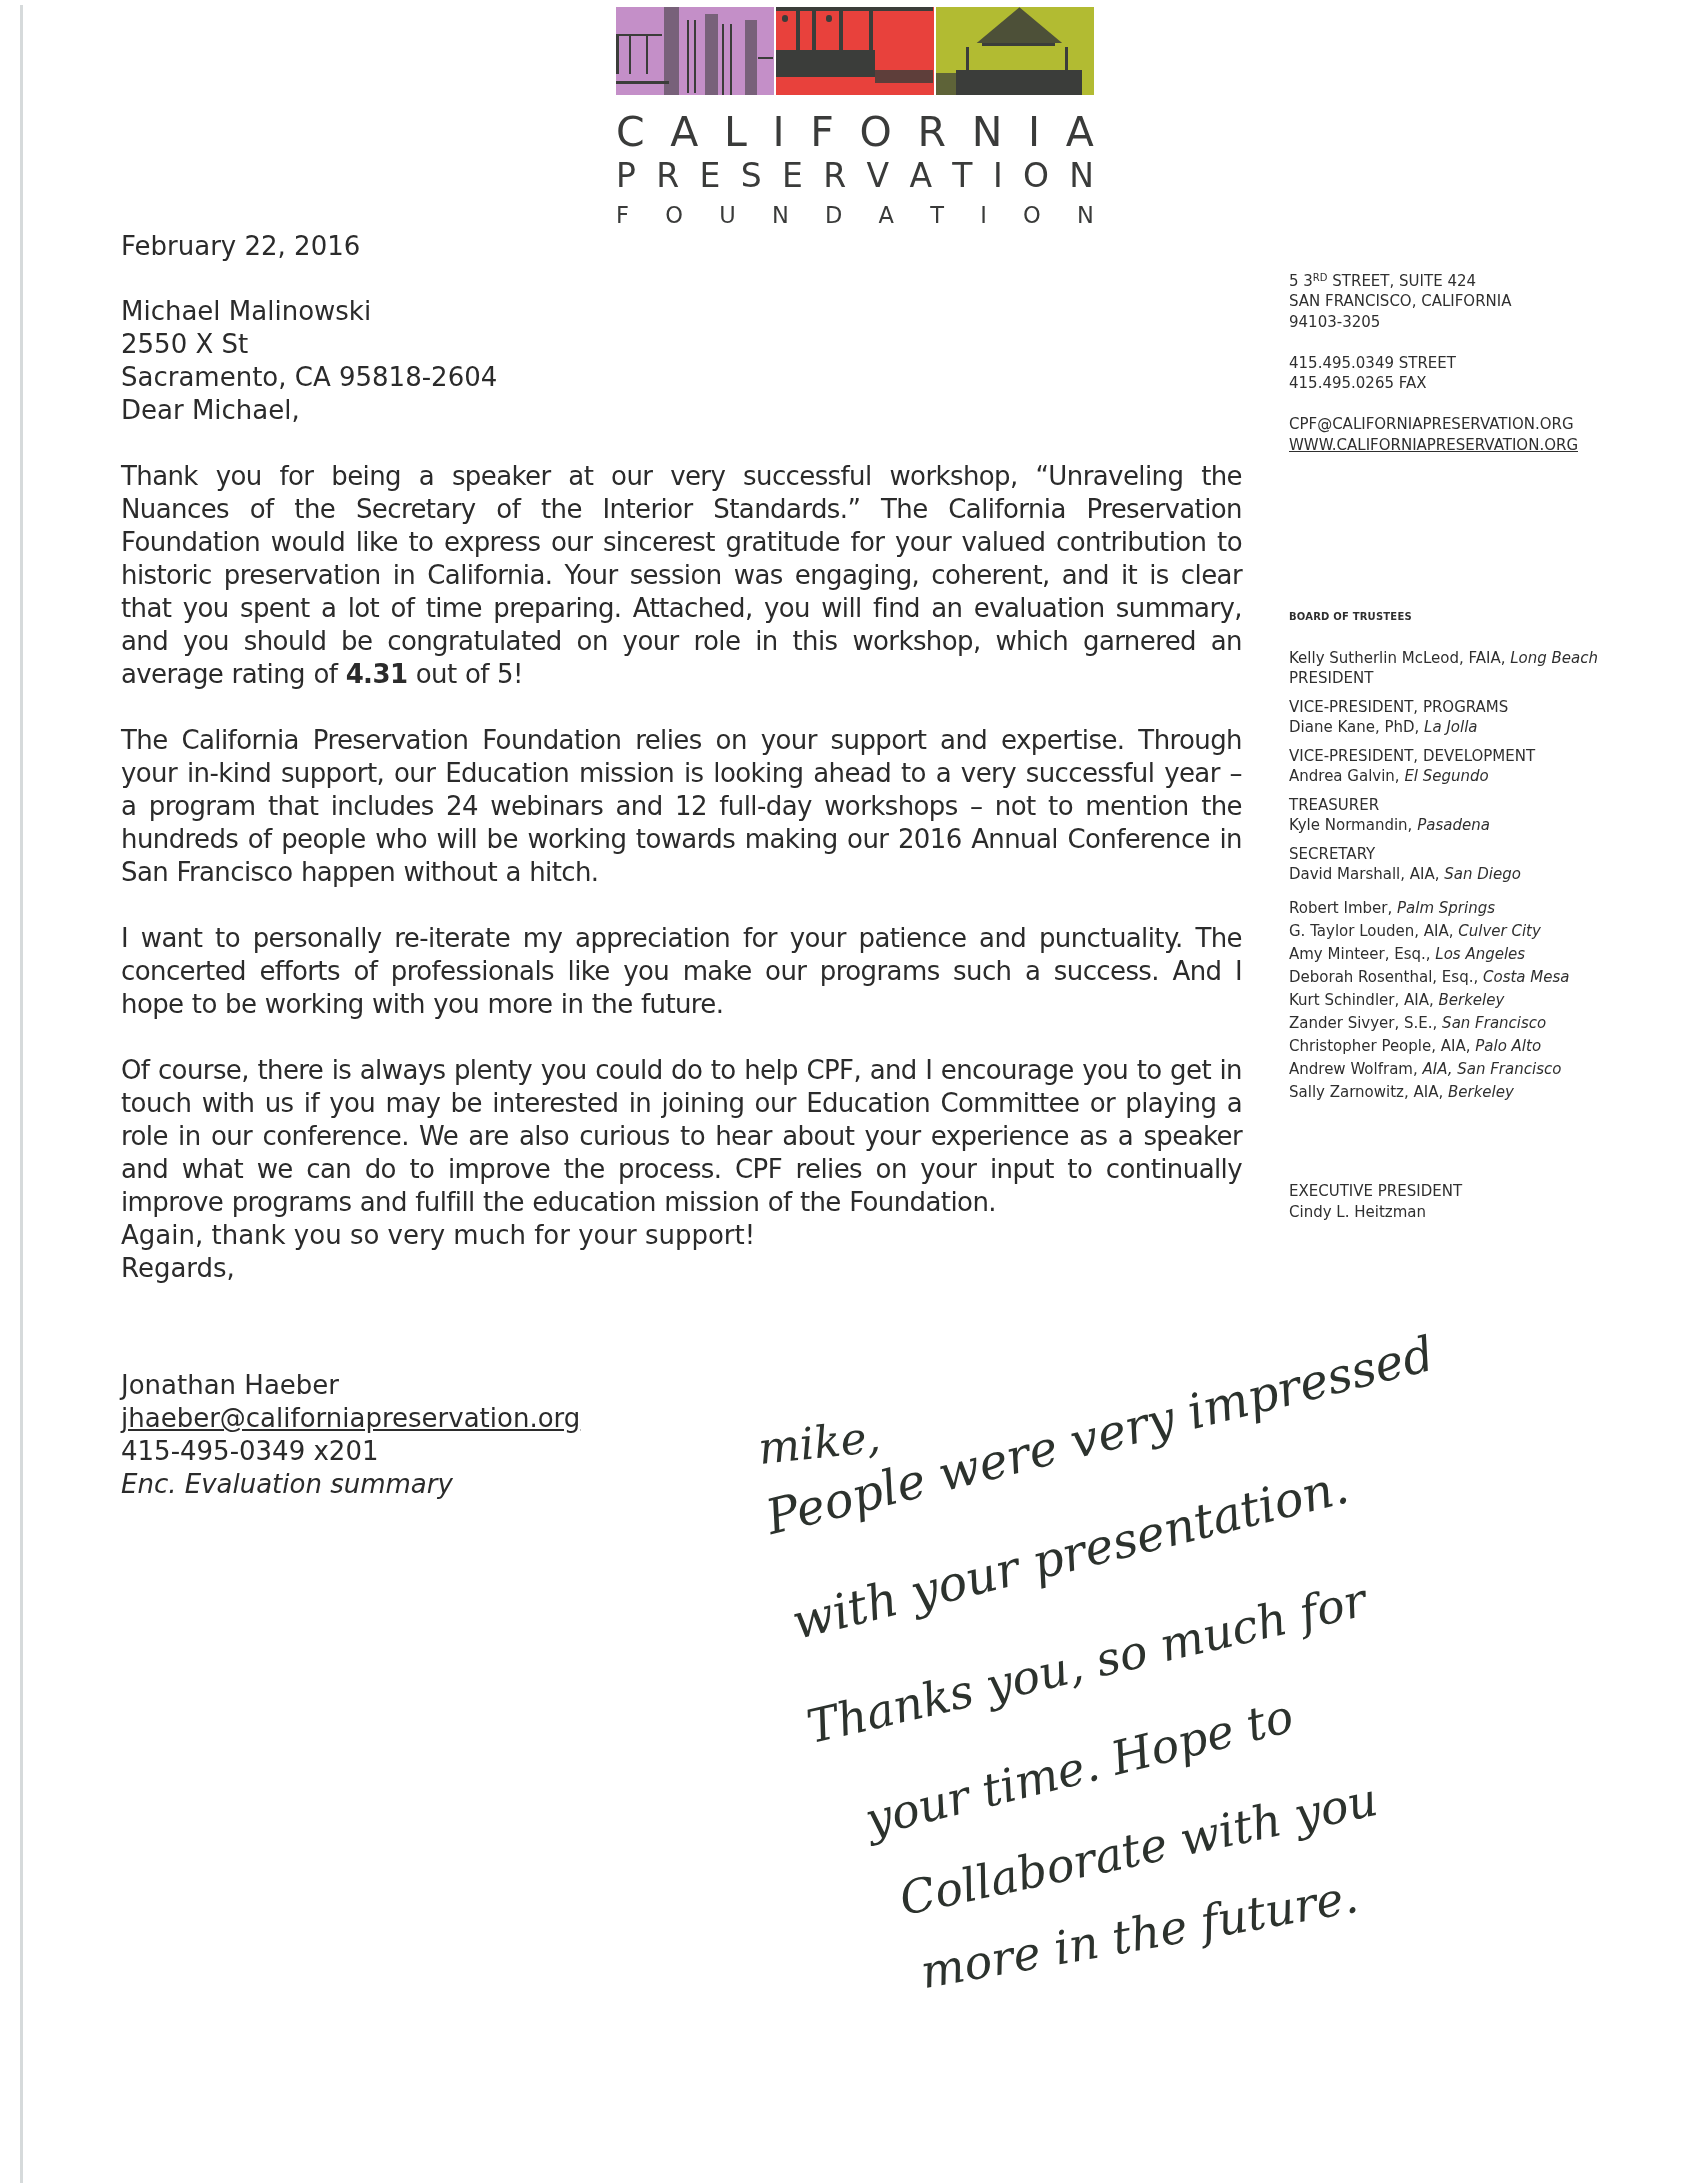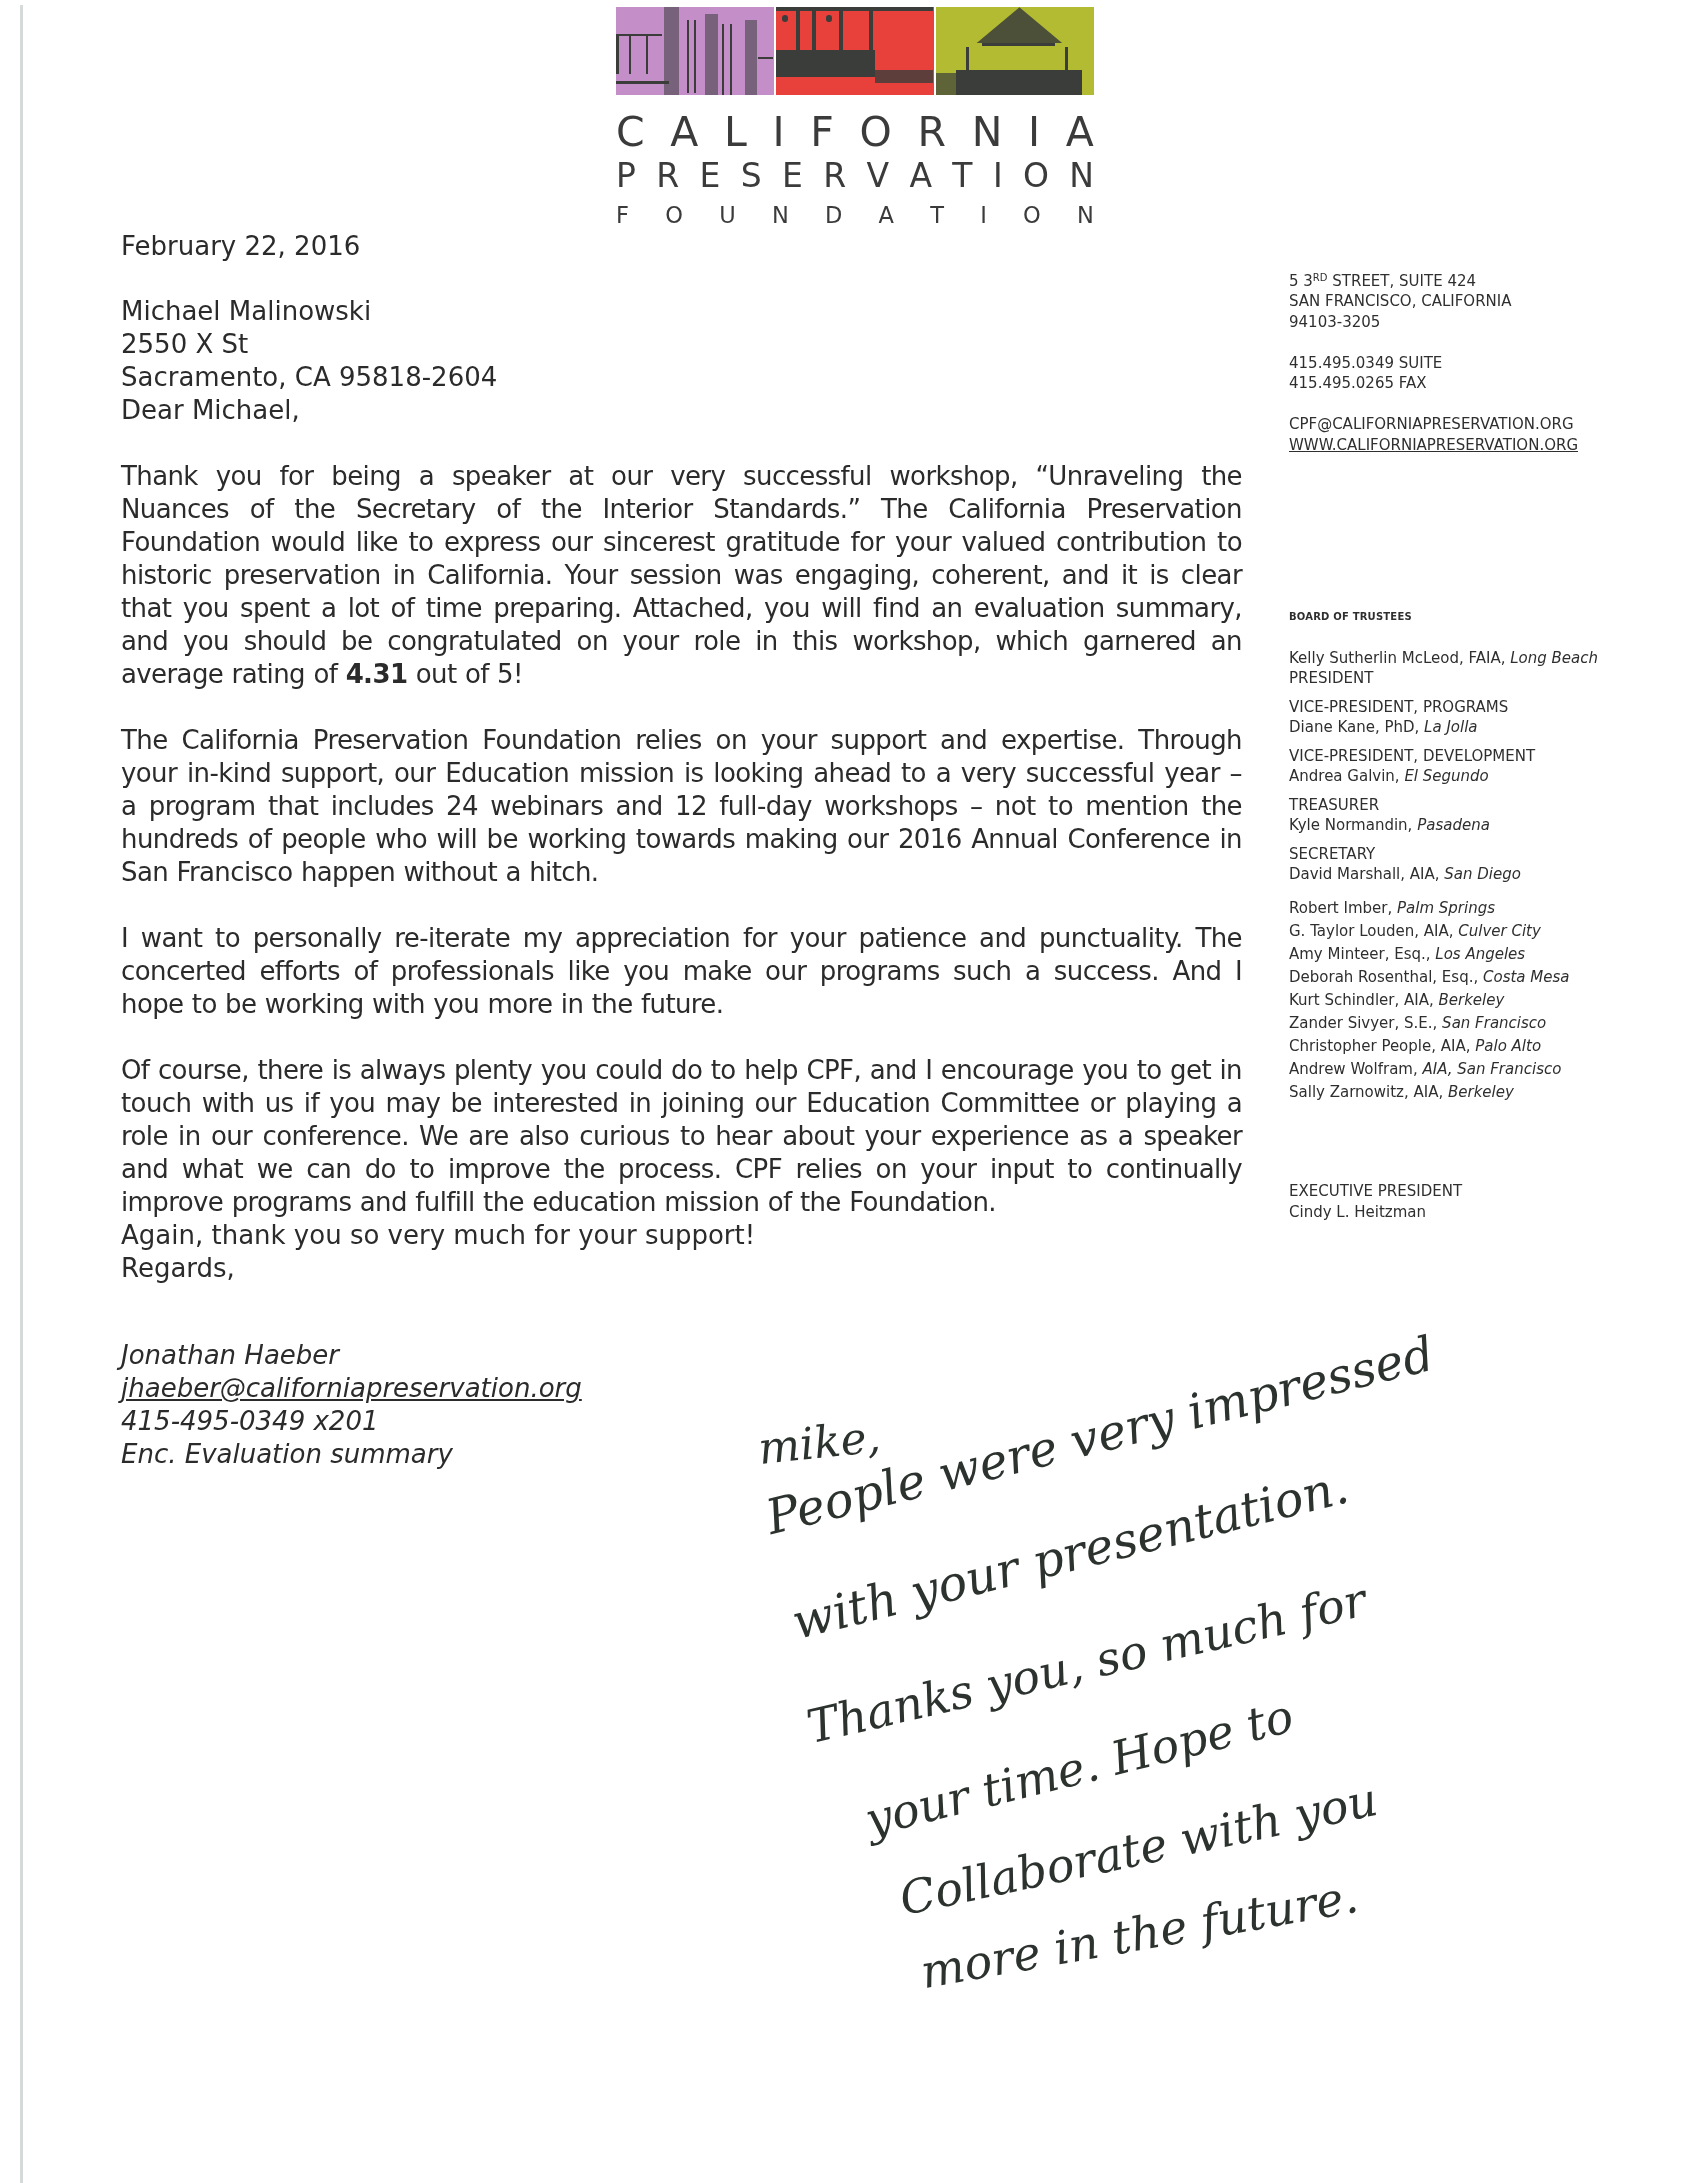--- a/index.html
+++ b/index.html
@@ -18,21 +18,21 @@
   .logo-l3 { font-size:22.5px; margin-top:12px; }
 
   .letter { position:absolute; left:121px; top:230px; width:1121px; font-family:"DejaVu Sans", sans-serif; font-size:26px; line-height:33px; color:#2b2b2b; }
   .letter p { margin:0; }
   .date { margin:0; }
   .recipient { margin-top:32px; }
   .salutation { margin-top:67px; }
   .body-para { margin-top:33px !important; text-align:justify; letter-spacing:-0.6px; word-spacing:0.7px; }
   .closing { margin-top:33px; }
   .regards { margin-top:30px; }
-  .signature { margin-top:54px;font-style:italic; }
+  .signature { margin-top:84px; }
   .email { text-decoration:underline; }
   .enclosure { margin-top:89px; font-style:italic; }
   .bold { font-weight:bold; }
 
   .side { position:absolute; left:1289px; font-family:"DejaVu Sans", sans-serif; color:#2f2f2f; font-size:15px; line-height:20.5px; }
   .contact { top:268px; }
   .contact .gap { height:20.5px; }
   .contact sup { font-size:10px; vertical-align:4.6px; }
   .website { text-decoration:underline; }
   .board { top:607px; }
@@ -125,21 +125,21 @@
       <span>O</span>
       <span>N</span>
     </div>
 </div>
 
 <div class="side contact">
   <div><span>5 3</span><sup>RD</sup><span> STREET, SUITE 424</span></div>
   <div>SAN FRANCISCO, CALIFORNIA</div>
   <div>94103-3205</div>
   <div class="gap"></div>
-  <div>415.495.0349 SUITE</div>
+  <div>415.495.0349 STREET</div>
   <div>415.495.0265 FAX</div>
   <div class="gap"></div>
   <div>CPF@CALIFORNIAPRESERVATION.ORG</div>
   <div class="website">WWW.CALIFORNIAPRESERVATION.ORG</div>
 </div>
 
 <div class="side board">
   <div class="board-title">BOARD OF TRUSTEES</div>
   <div class="grp">
     <div><span>Kelly Sutherlin McLeod, FAIA, </span><em>Long Beach</em></div>

